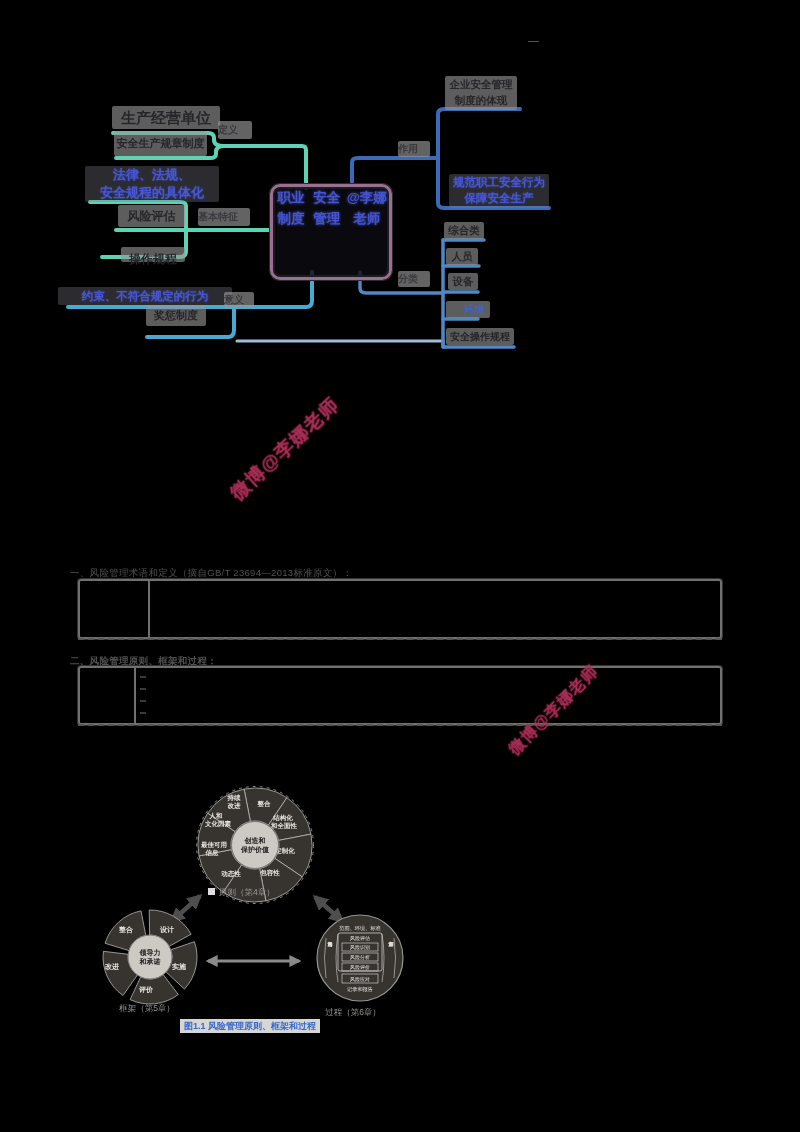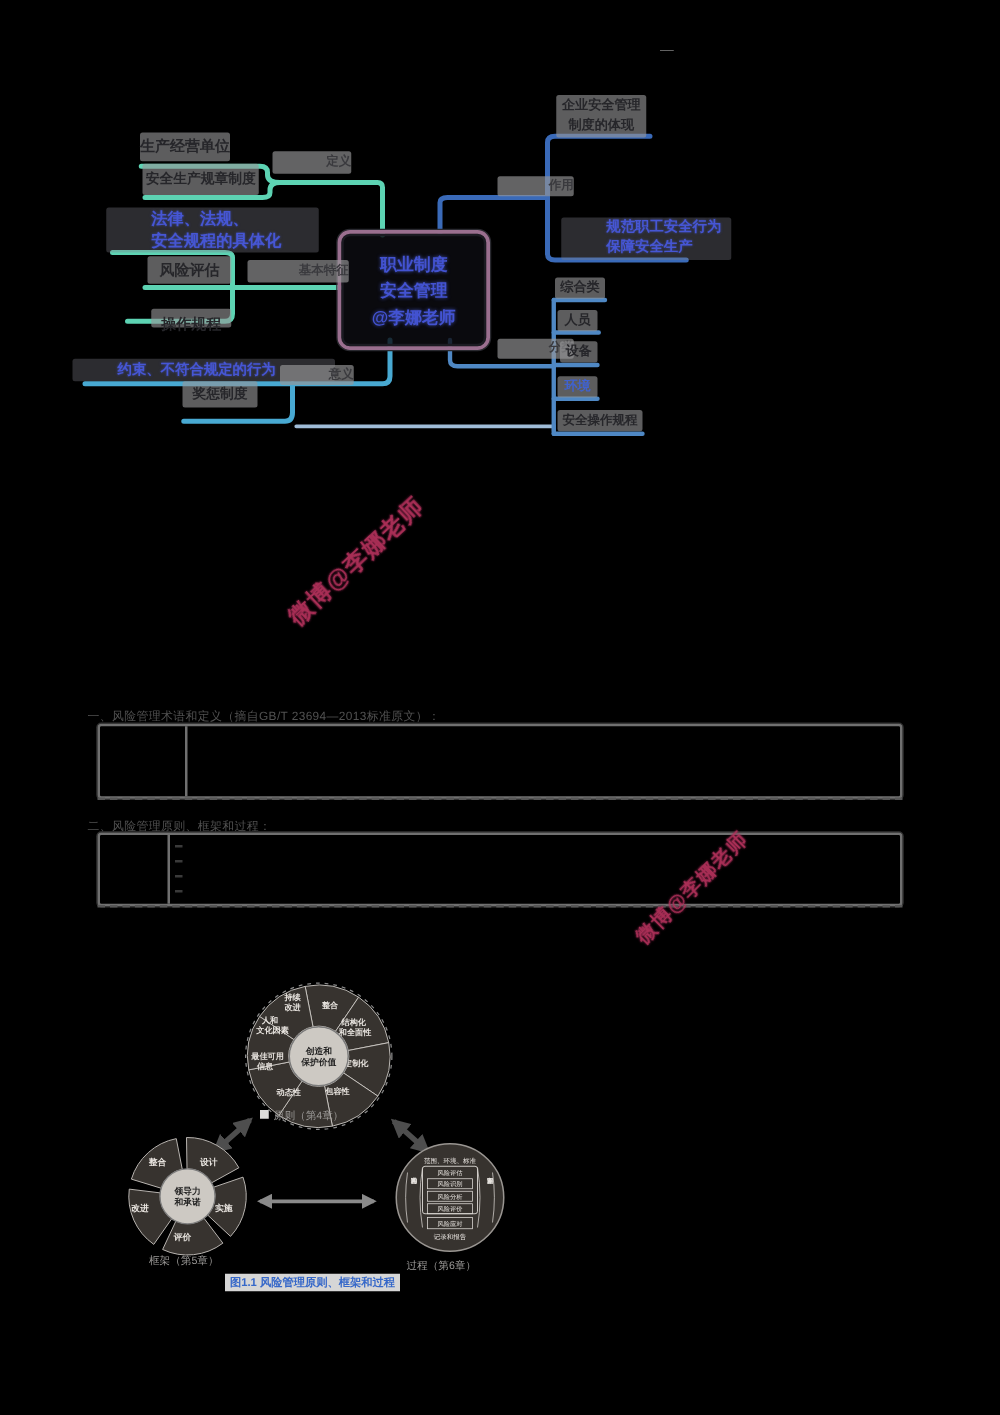--- a/index.html
+++ b/index.html
@@ -5,28 +5,28 @@
   html,body{margin:0;padding:0;background:#000;}
   body{font-family:"Liberation Sans","DejaVu Sans",sans-serif;}
   #page{position:relative;width:800px;height:1132px;background:#000;overflow:hidden;}
   svg{position:absolute;left:0;top:0;overflow:visible;}
 
   
   .mm-node{position:absolute;background:rgba(150,150,152,.62);color:#26262a;
     font-weight:bold;text-align:center;border-radius:2px;filter:blur(.25px);
     white-space:nowrap;}
   .mm-label{position:absolute;background:rgba(150,150,152,.66);color:#3a3a3e;
-    font-weight:bold;text-align:right;border-radius:2px;filter:blur(.3px);white-space:nowrap;padding-left:29px;}
-  .mm-blue{position:absolute;color:#4656d4;font-weight:bold;text-align:left;
+    font-weight:bold;text-align:left;border-radius:2px;filter:blur(.3px);white-space:nowrap;}
+  .mm-blue{position:absolute;color:#4656d4;font-weight:bold;text-align:center;
     background:rgba(125,125,138,.35);border-radius:2px;filter:blur(.25px);
-    text-shadow:0 0 2px rgba(70,90,220,.65);white-space:nowrap;padding-left:36px;}
+    text-shadow:0 0 2px rgba(70,90,220,.65);white-space:nowrap;}
   .mm-center{position:absolute;left:270px;top:184px;width:116px;height:90px;
     border:3px solid #9a6f8f;border-radius:10px;background:rgba(12,12,18,.8);
     box-shadow:inset 0 0 0 2px #1b1b22,0 0 0 1px #2a2a30;
-    display:flex;flex-direction:column;justify-content:center;}
+    display:flex;flex-direction:row;justify-content:center;}
   .mm-center div{color:#4353d2;font-size:13.5px;font-weight:bold;text-align:center;
     line-height:21px;text-shadow:0 0 3px rgba(80,100,230,.8);filter:blur(.3px);}
 
   
   .intro{position:absolute;color:#515151;font-size:9.5px;letter-spacing:.3px;
     filter:blur(.35px);white-space:nowrap;}
 
   
   .tbl{position:absolute;border:2px solid #707070;border-radius:3px;
     box-shadow:0 0 0 1px #333;display:flex;}
@@ -90,21 +90,21 @@
       <path d="M443,347 H514"></path>
     </g>
   </svg>
 
   <div class="mm-center">
     <div>职业制度</div>
     <div>安全管理</div>
     <div>@李娜老师</div>
   </div>
 
-  <div class="mm-node" style="left:112px;top:106px;width:72px;height:23px;font-size:12px;line-height:23px;">生产经营单位</div>
+  <div class="mm-node" style="left:112px;top:106px;width:108px;height:23px;font-size:15px;line-height:23px;">生产经营单位</div>
   <div class="mm-node" style="left:114px;top:131px;width:93px;height:25px;font-size:11px;line-height:25px;">安全生产规章制度</div>
   <div class="mm-label" style="left:218px;top:121px;width:34px;height:18px;font-size:10px;line-height:18px;">定义</div>
 
   <div class="mm-blue" style="left:85px;top:166px;width:134px;height:36px;font-size:13px;line-height:18px;">
     <div>法律、法规、</div>
     <div>安全规程的具体化</div>
   </div>
   <div class="mm-node" style="left:118px;top:205px;width:67px;height:22px;font-size:12px;line-height:22px;">风险评估</div>
   <div class="mm-node" style="left:121px;top:247px;width:64px;height:15px;font-size:12px;line-height:25px;text-align:center;">操作规程</div>
   <div class="mm-label" style="left:198px;top:208px;width:52px;height:18px;font-size:10px;line-height:18px;">基本特征</div>
@@ -120,33 +120,33 @@
   <div class="mm-label" style="left:398px;top:141px;width:32px;height:16px;font-size:10px;line-height:16px;">作用</div>
   <div class="mm-blue" style="left:449px;top:174px;width:100px;height:34px;font-size:11.5px;line-height:16px;">
     <div>规范职工安全行为</div>
     <div>保障安全生产</div>
   </div>
 
   <div class="mm-label" style="left:398px;top:271px;width:32px;height:16px;font-size:10px;line-height:16px;">分类</div>
   <div class="mm-node" style="left:444px;top:222px;width:40px;height:17px;font-size:10.5px;line-height:17px;">综合类</div>
   <div class="mm-node" style="left:446px;top:248px;width:32px;height:17px;font-size:10.5px;line-height:17px;">人员</div>
   <div class="mm-node" style="left:448px;top:273px;width:30px;height:17px;font-size:10.5px;line-height:17px;">设备</div>
-  <div class="mm-node" style="left:446px;top:301px;width:32px;height:17px;font-size:10.5px;line-height:17px;color:#4062cf;">环境</div>
+  <div class="mm-node" style="left:446px;top:301px;width:32px;height:17px;font-size:10.5px;line-height:17px;color:#4062cf;padding-left:12px;">环境</div>
   <div class="mm-node" style="left:446px;top:328px;width:68px;height:17px;font-size:10px;line-height:17px;">安全操作规程</div>
 
   <div class="wm" style="left:175px;top:436px;width:220px;font-size:19px;transform:rotate(-43deg);">微博@李娜老师</div>
 
   <div class="intro" style="left:70px;top:567px;">一、风险管理术语和定义（摘自GB/T 23694—2013标准原文）：</div>
   <div class="tbl" style="left:78px;top:579px;width:640px;height:56px;">
     <div class="c1" style="width:68px;"></div>
     <div class="c2"></div>
   </div>
   <div class="dash-line" style="left:78px;top:638px;width:644px;"></div>
 
-  <div class="intro" style="left:70px;top:655px;">二、风险管理原则、框架和过程：</div>
+  <div class="intro" style="left:70px;top:655px;font-weight:bold;">二、风险管理原则、框架和过程：</div>
   <div class="tbl" style="left:78px;top:666px;width:640px;height:55px;">
     <div class="c1" style="width:54px;"></div>
     <div class="c2"></div>
   </div>
   <div class="stub" style="left:140px;top:676px;"></div>
   <div class="stub" style="left:140px;top:688px;"></div>
   <div class="stub" style="left:140px;top:700px;"></div>
   <div class="stub" style="left:140px;top:712px;"></div>
   <div class="dash-line" style="left:78px;top:724px;width:644px;"></div>
 

